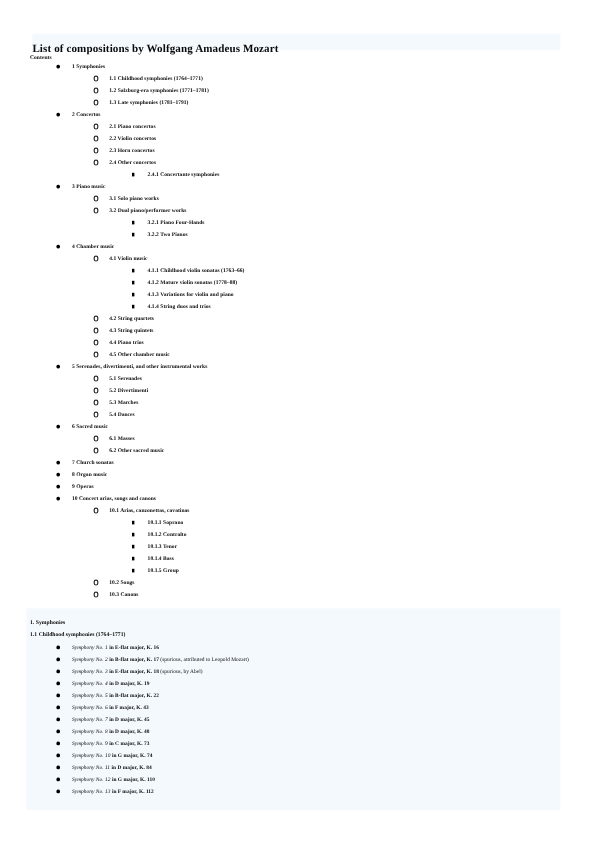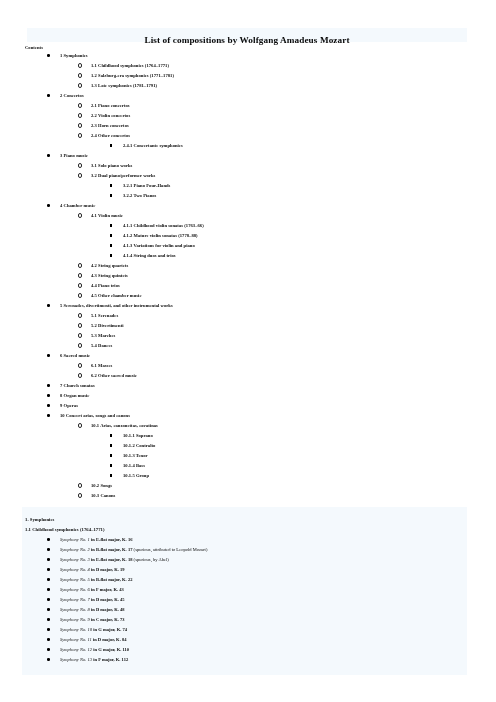--- a/index.html
+++ b/index.html
@@ -24,21 +24,21 @@
     top: 28px;
     width: 440px;
     height: 14px;
     background: #f4f9fd;
   }
   #page-title {
     position: absolute;
     left: 27px;
     top: 27px;
     width: 440px;
-    text-align: center;
+    text-align: left;
     font-size: 9.2px;
     font-weight: bold;
     letter-spacing: 0.1px;
     line-height: 14px;
     white-space: nowrap;
   }
 
   
   #toc {
     position: absolute;

